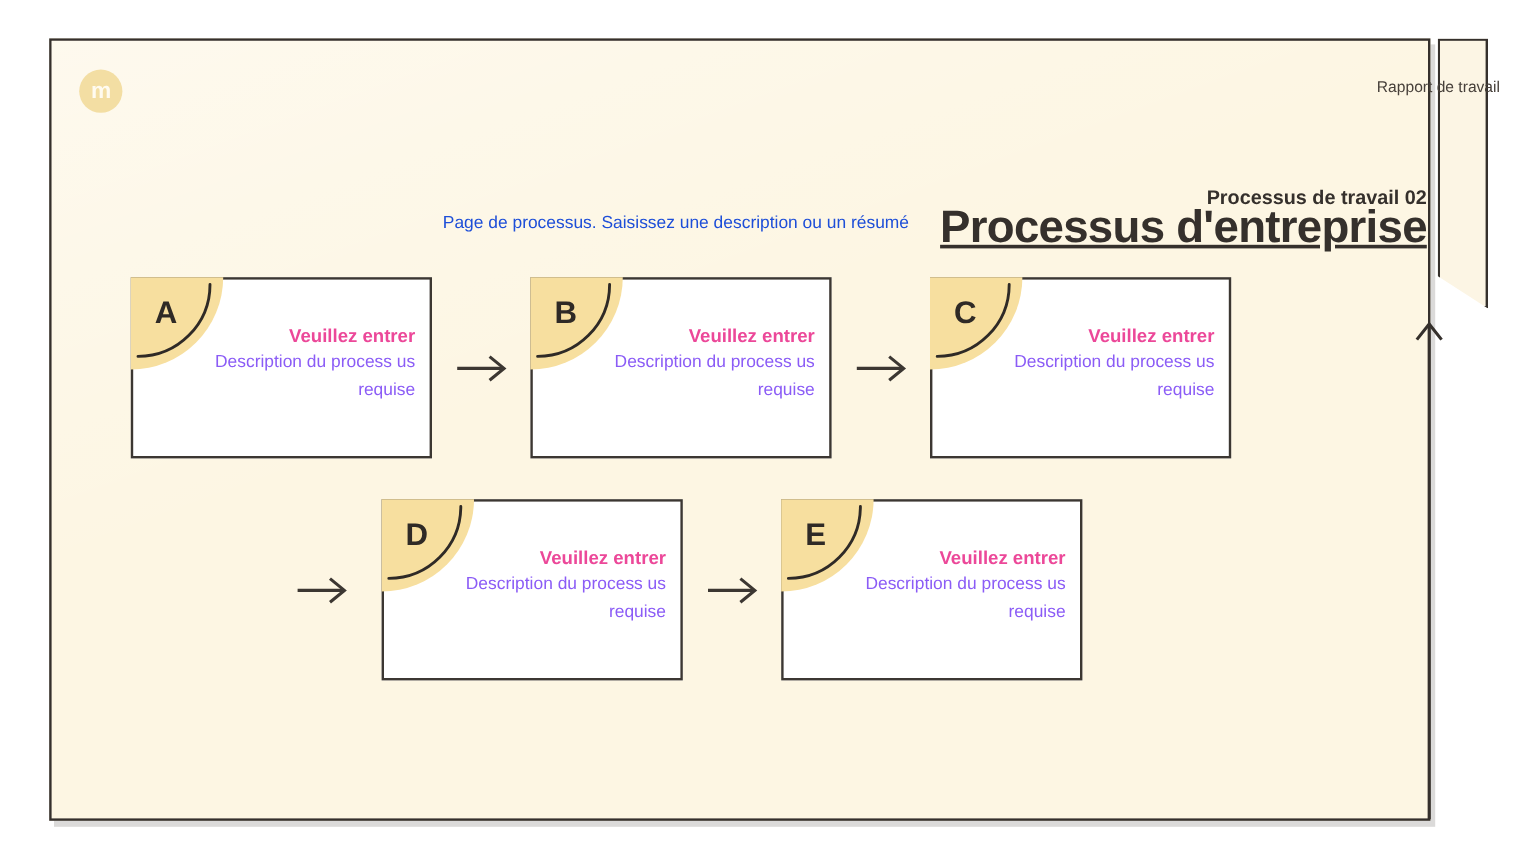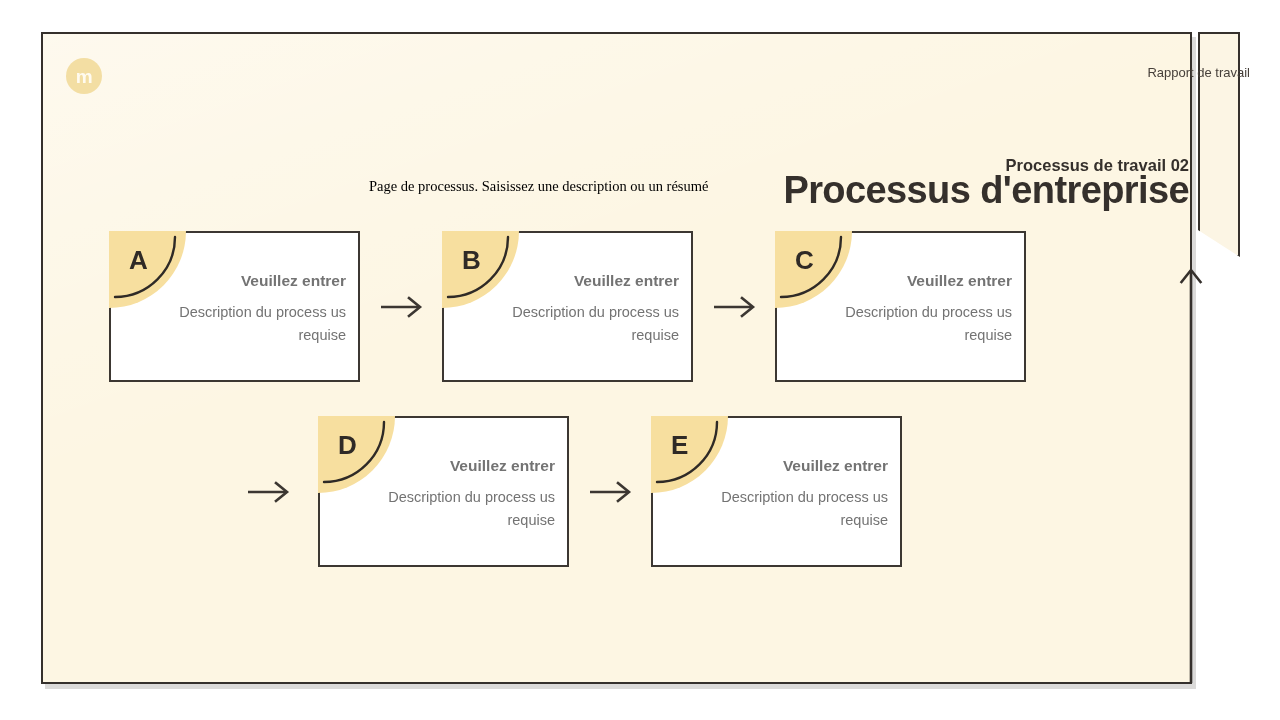--- a/index.html
+++ b/index.html
@@ -106,36 +106,36 @@
     white-space: nowrap;
     z-index: 6;
     margin-top: 20px;
   }
 
   .subtitle {
     position: absolute;
     left: 369px;
     top: 178px;
     font-size: 14.5px;
-    color: #000000;
+    color: #1d4ed8;
     white-space: nowrap;
     z-index: 5;
-    font-family: Liberation Serif, serif;
   }
 
   .title {
     position: absolute;
     right: 91px;
     top: 169px;
     font-size: 38px;
     font-weight: 700;
     color: #35302C;
     letter-spacing: -0.6px;
     white-space: nowrap;
     z-index: 7;
+    text-decoration: underline;
   }
 
   
   .flow {
     position: absolute;
     left: 0;
     top: 0;
     width: 1151px;
     height: 652px;
     z-index: 4;
@@ -197,28 +197,27 @@
     right: 12px;
     top: 38px;
     width: 186px;
     text-align: right;
     z-index: 5;
   }
 
   .card-title {
     font-size: 15.5px;
     font-weight: 700;
-    color: #737373;
+    color: #ec4899;
     line-height: 1.3;
   }
 
   .card-desc {
-    margin-top: 10px;
     font-size: 14.5px;
-    color: #737373;
+    color: #8b5cf6;
     line-height: 1.55;
   }
 
   
   .arrow {
     flex: none;
     width: 82px;
     height: 30px;
     display: flex;
     align-items: center;

